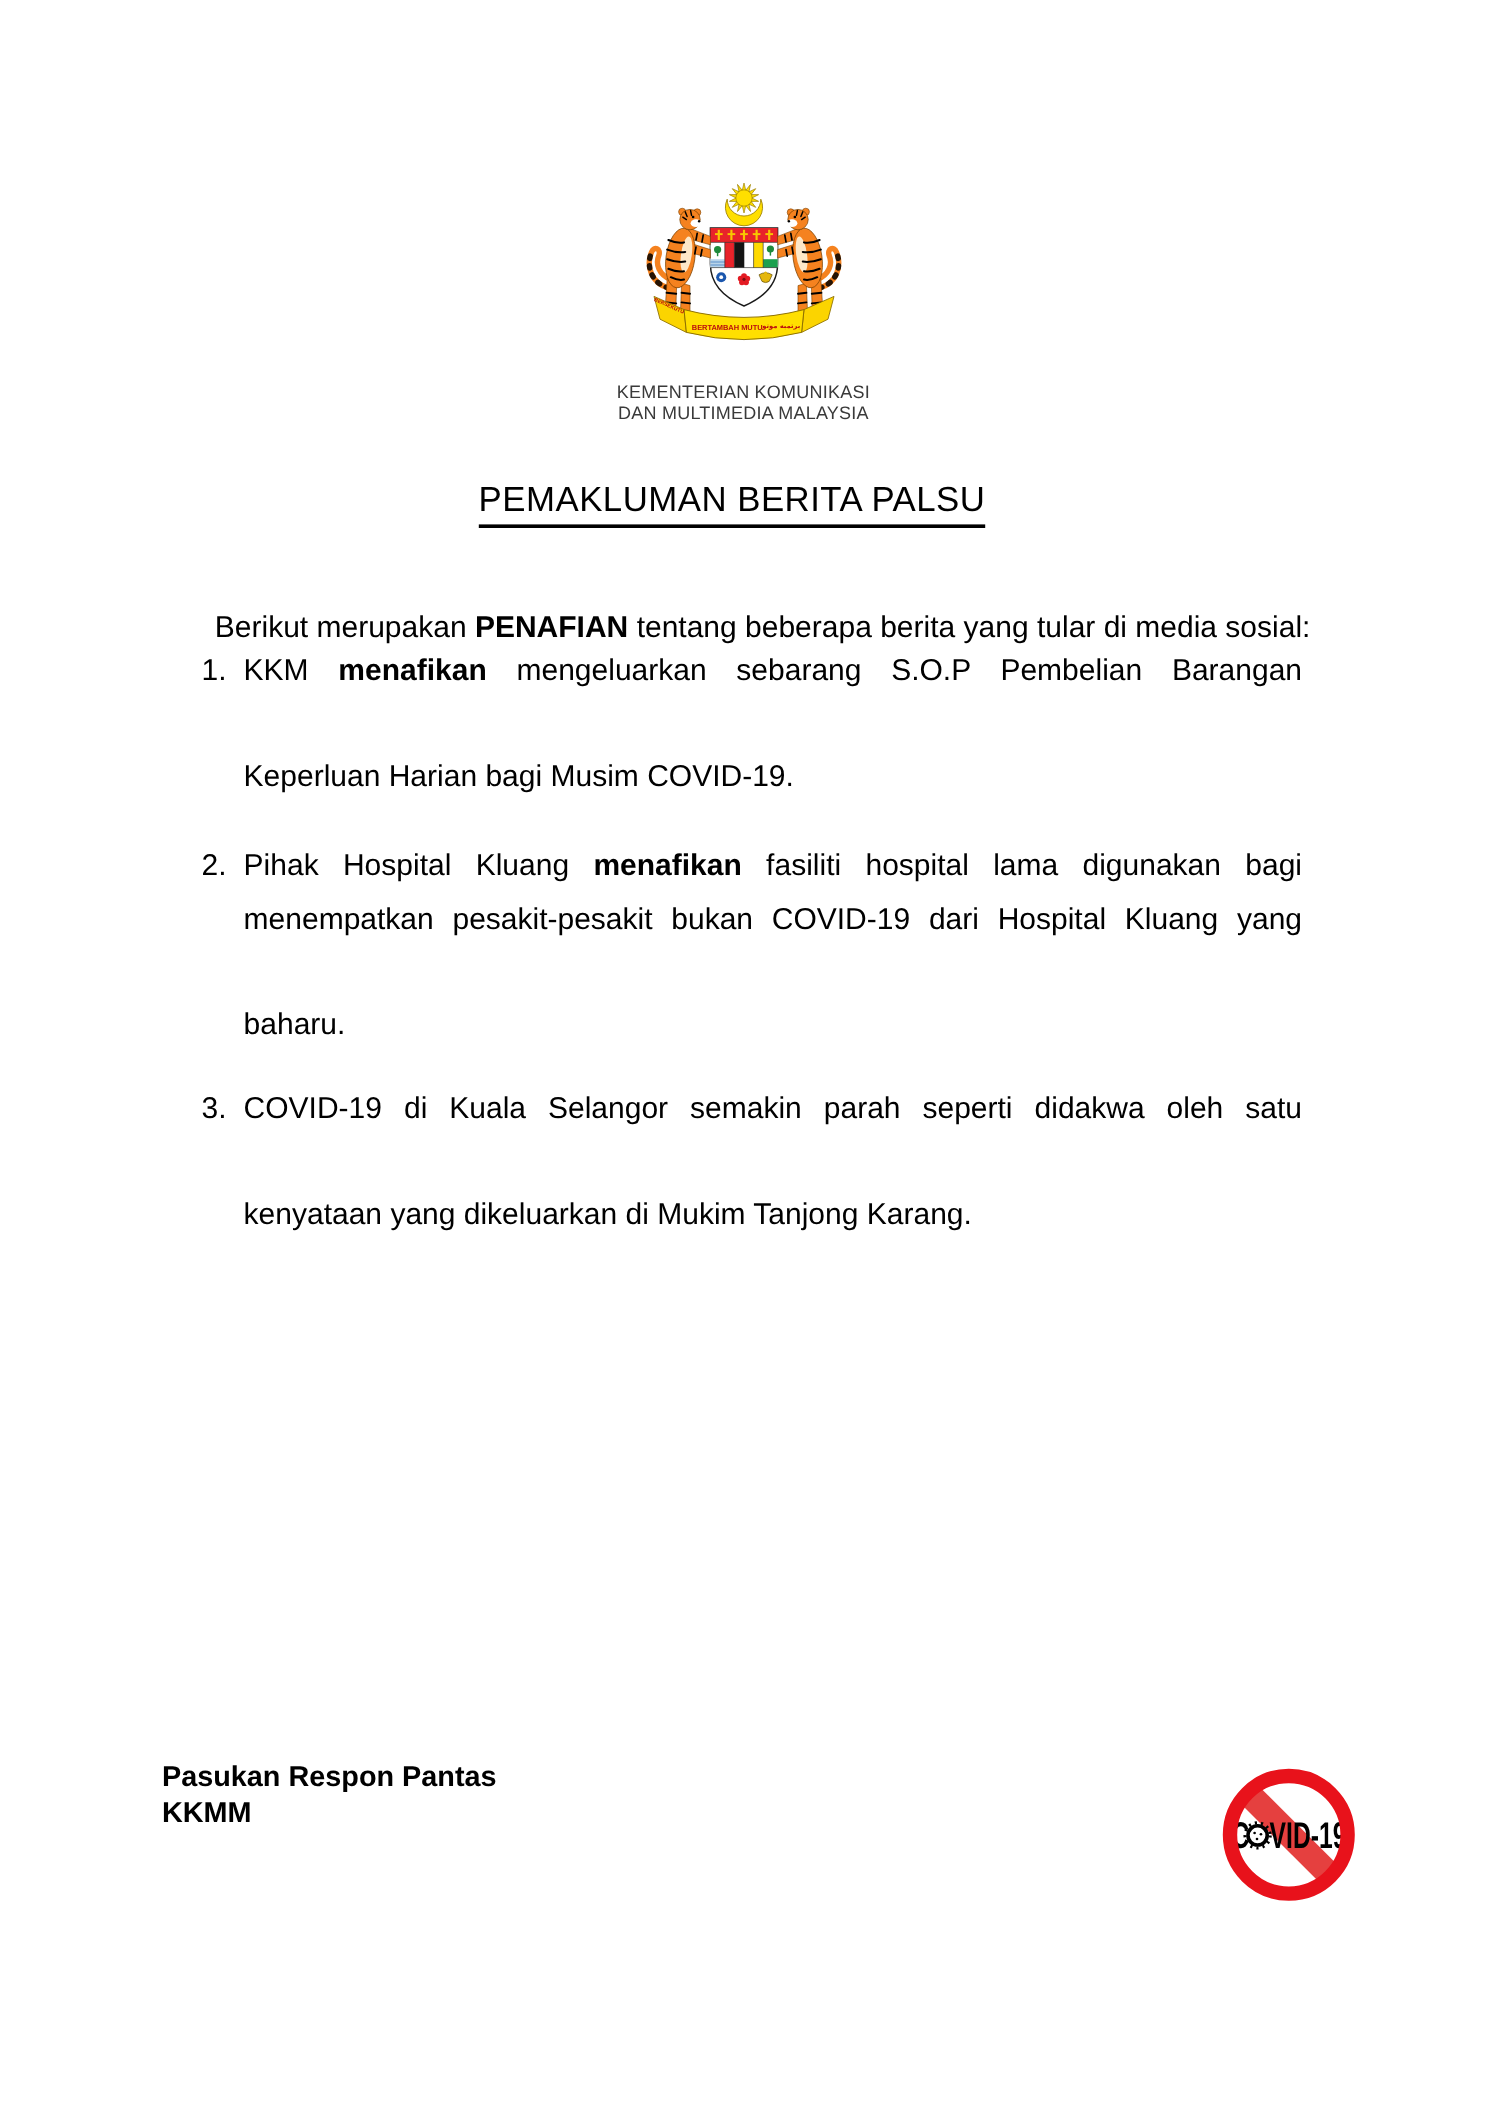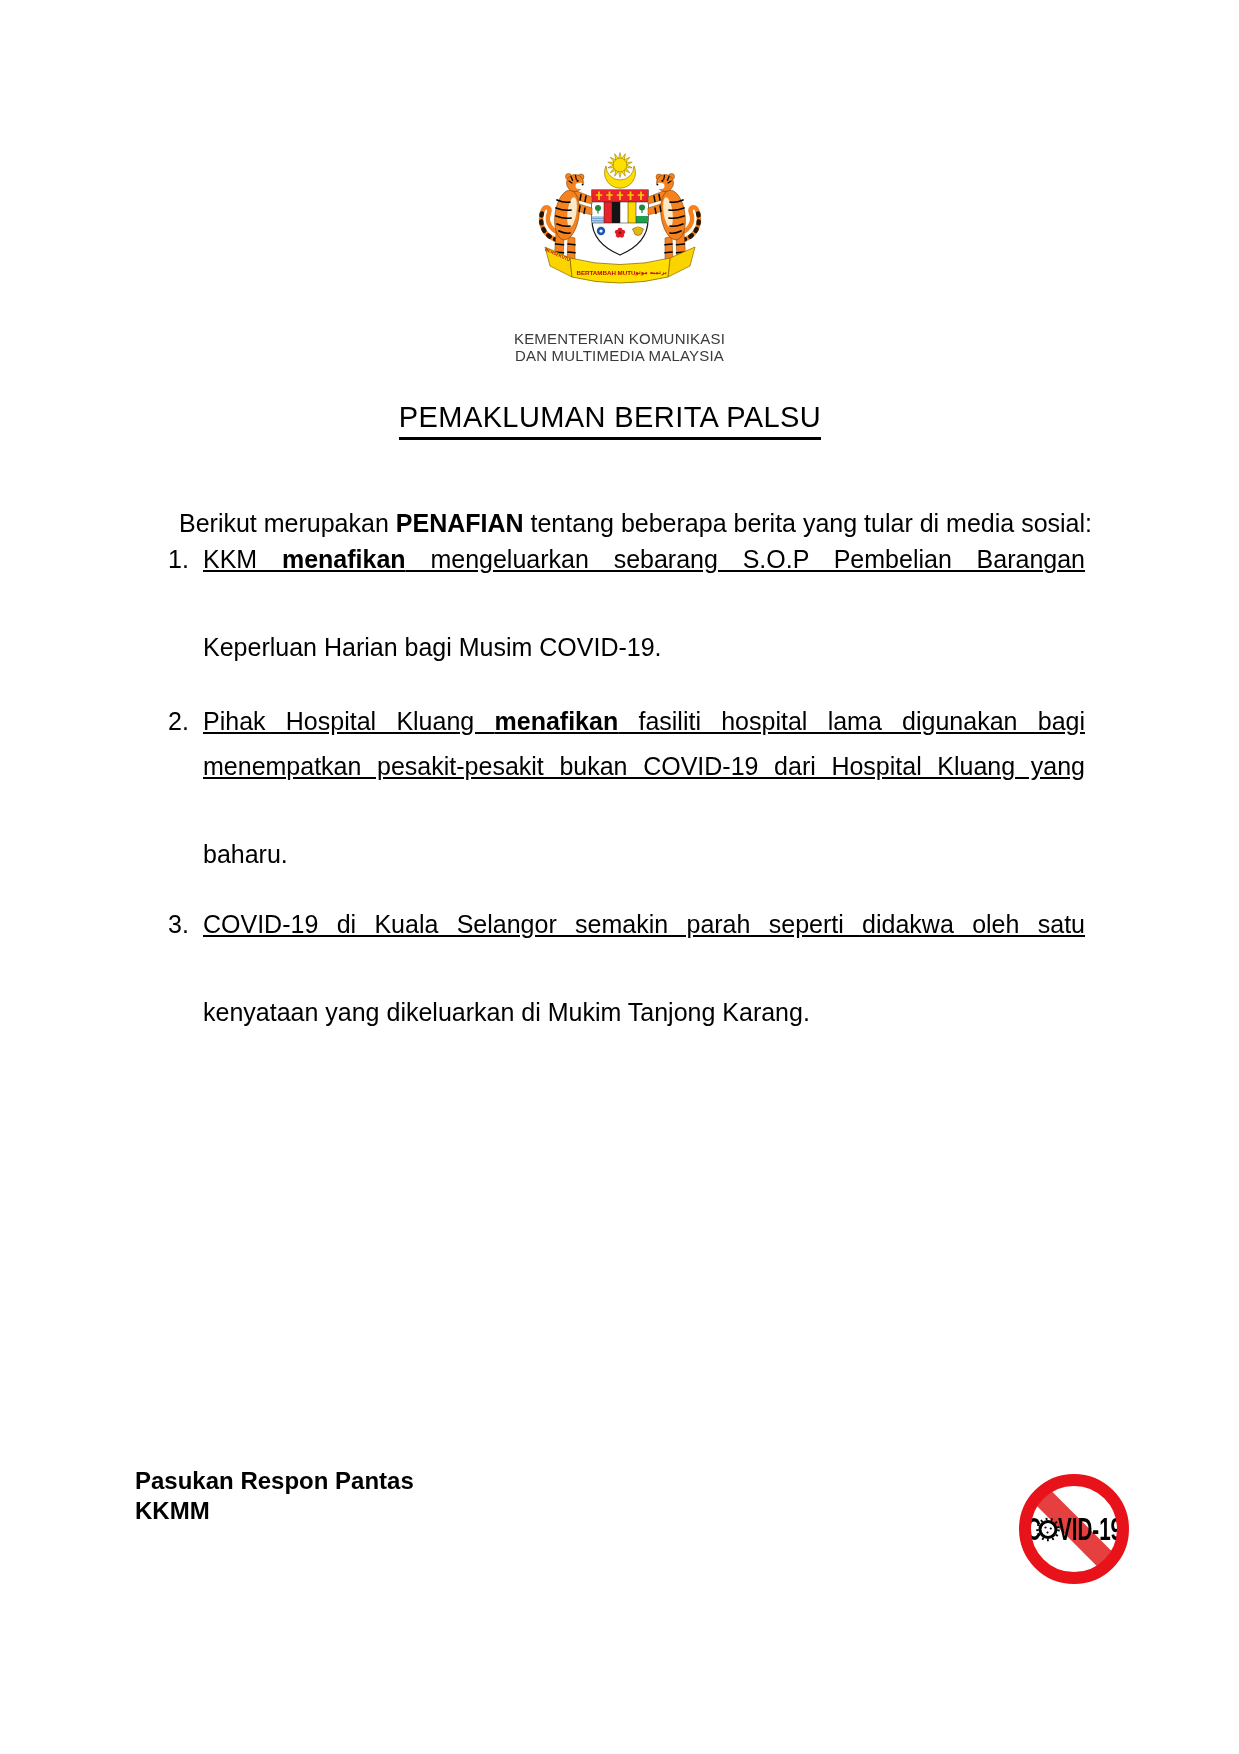--- a/index.html
+++ b/index.html
@@ -1,27 +1,27 @@
 <!DOCTYPE html>
 <html><head>
 <meta charset="utf-8">
 <style>
   html,body{margin:0;padding:0;background:#fff;}
   .page{position:relative;width:1239px;height:1754px;background:#fff;overflow:hidden;
         font-family:"Liberation Sans",sans-serif;color:#000;}
   .crest-wrap{position:absolute;top:150px;left:0;width:100%;text-align:center;}
-  .ministry{margin-top:22px;font-size:15px;line-height:16.5px;letter-spacing:.2px;color:#3a3a3a;}
+  .ministry{margin-top:10px;font-size:15px;line-height:16.5px;letter-spacing:.2px;color:#3a3a3a;}
   .title-wrap{position:absolute;top:401px;left:135px;width:950px;text-align:center;}
   .title-text{display:inline-block;font-size:29px;font-weight:400;letter-spacing:.4px;
               border-bottom:3px solid #000;padding-bottom:3px;}
   .intro{position:absolute;top:483px;left:135px;width:950px;font-size:25px;line-height:30px;margin-left:44px;}
   .item{position:absolute;left:135px;width:950px;box-sizing:border-box;padding-left:68px;
         font-size:25px;line-height:45px;}
   .item .num{position:absolute;left:33px;top:0;}
-  .jline{text-align:justify;text-align-last:justify;text-decoration:underline;}
+  .jline{text-align:justify;text-align-last:justify;}
   .lline{text-align:left;margin-top:43px;}
   .footer{position:absolute;left:135px;top:1466px;font-size:24px;line-height:29.5px;font-weight:700;}
   .vbar{display:inline-block;width:3px;height:30px;background:#000;margin:0 9px 0 12px;vertical-align:-7px;}
   .covid-badge{position:absolute;left:1018px;top:1473px;width:112px;height:112px;}
   svg text{user-select:none;}
 </style>
 </head>
 <body>
 
 <div class="page">

